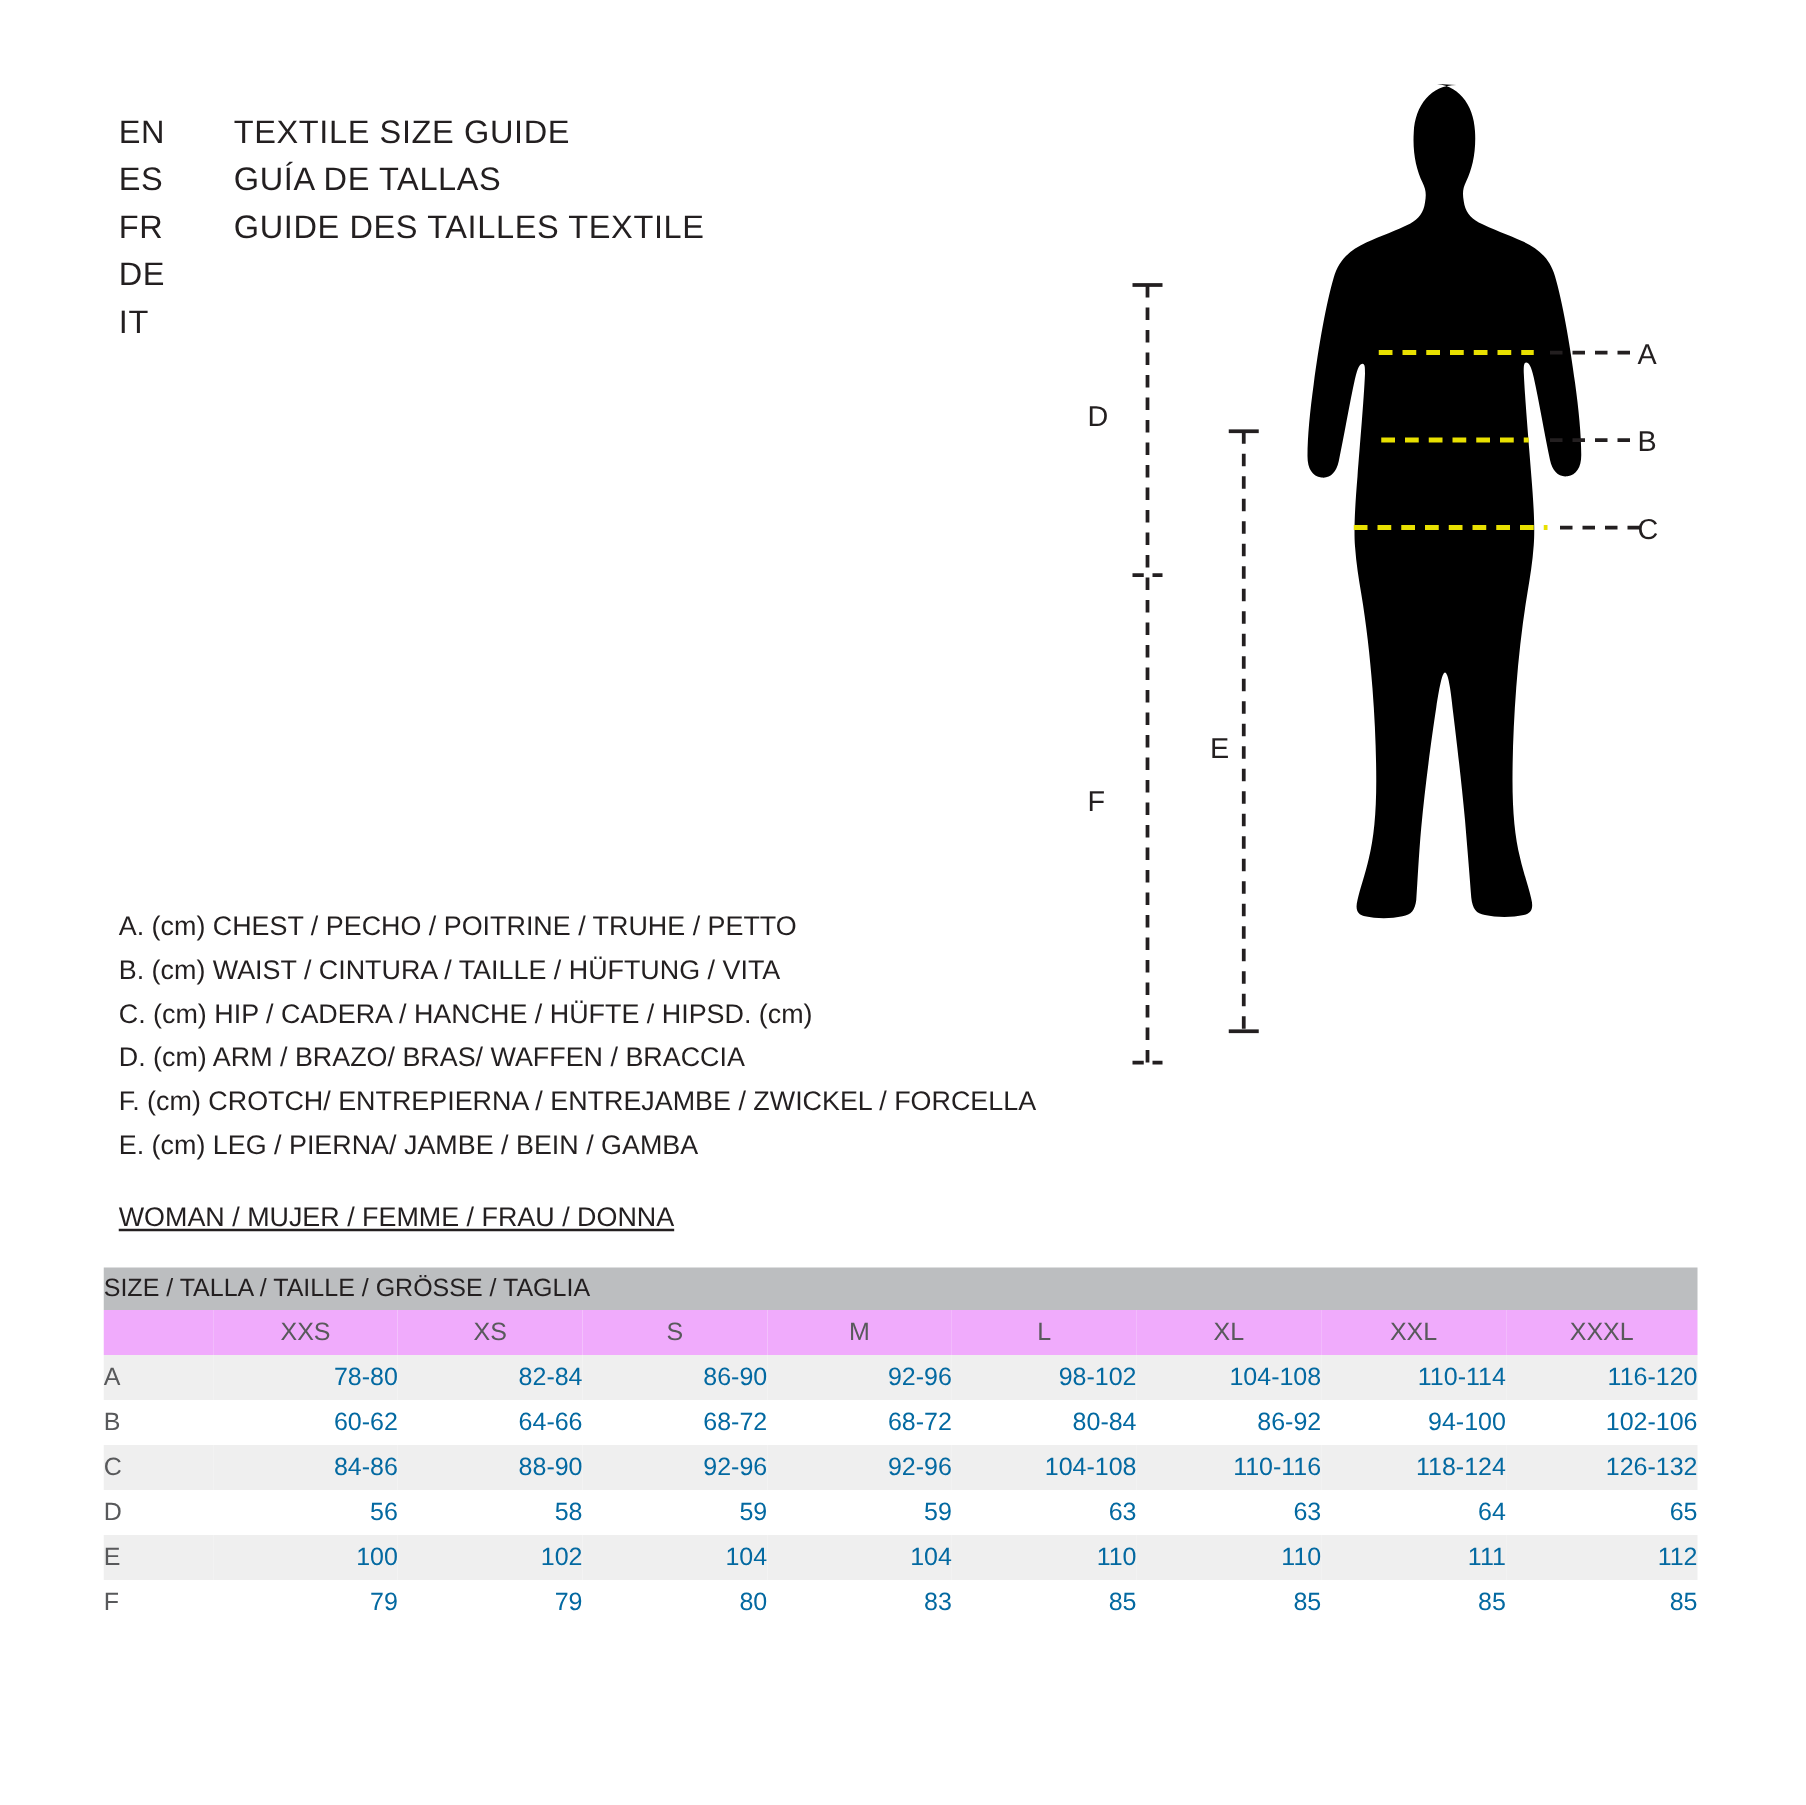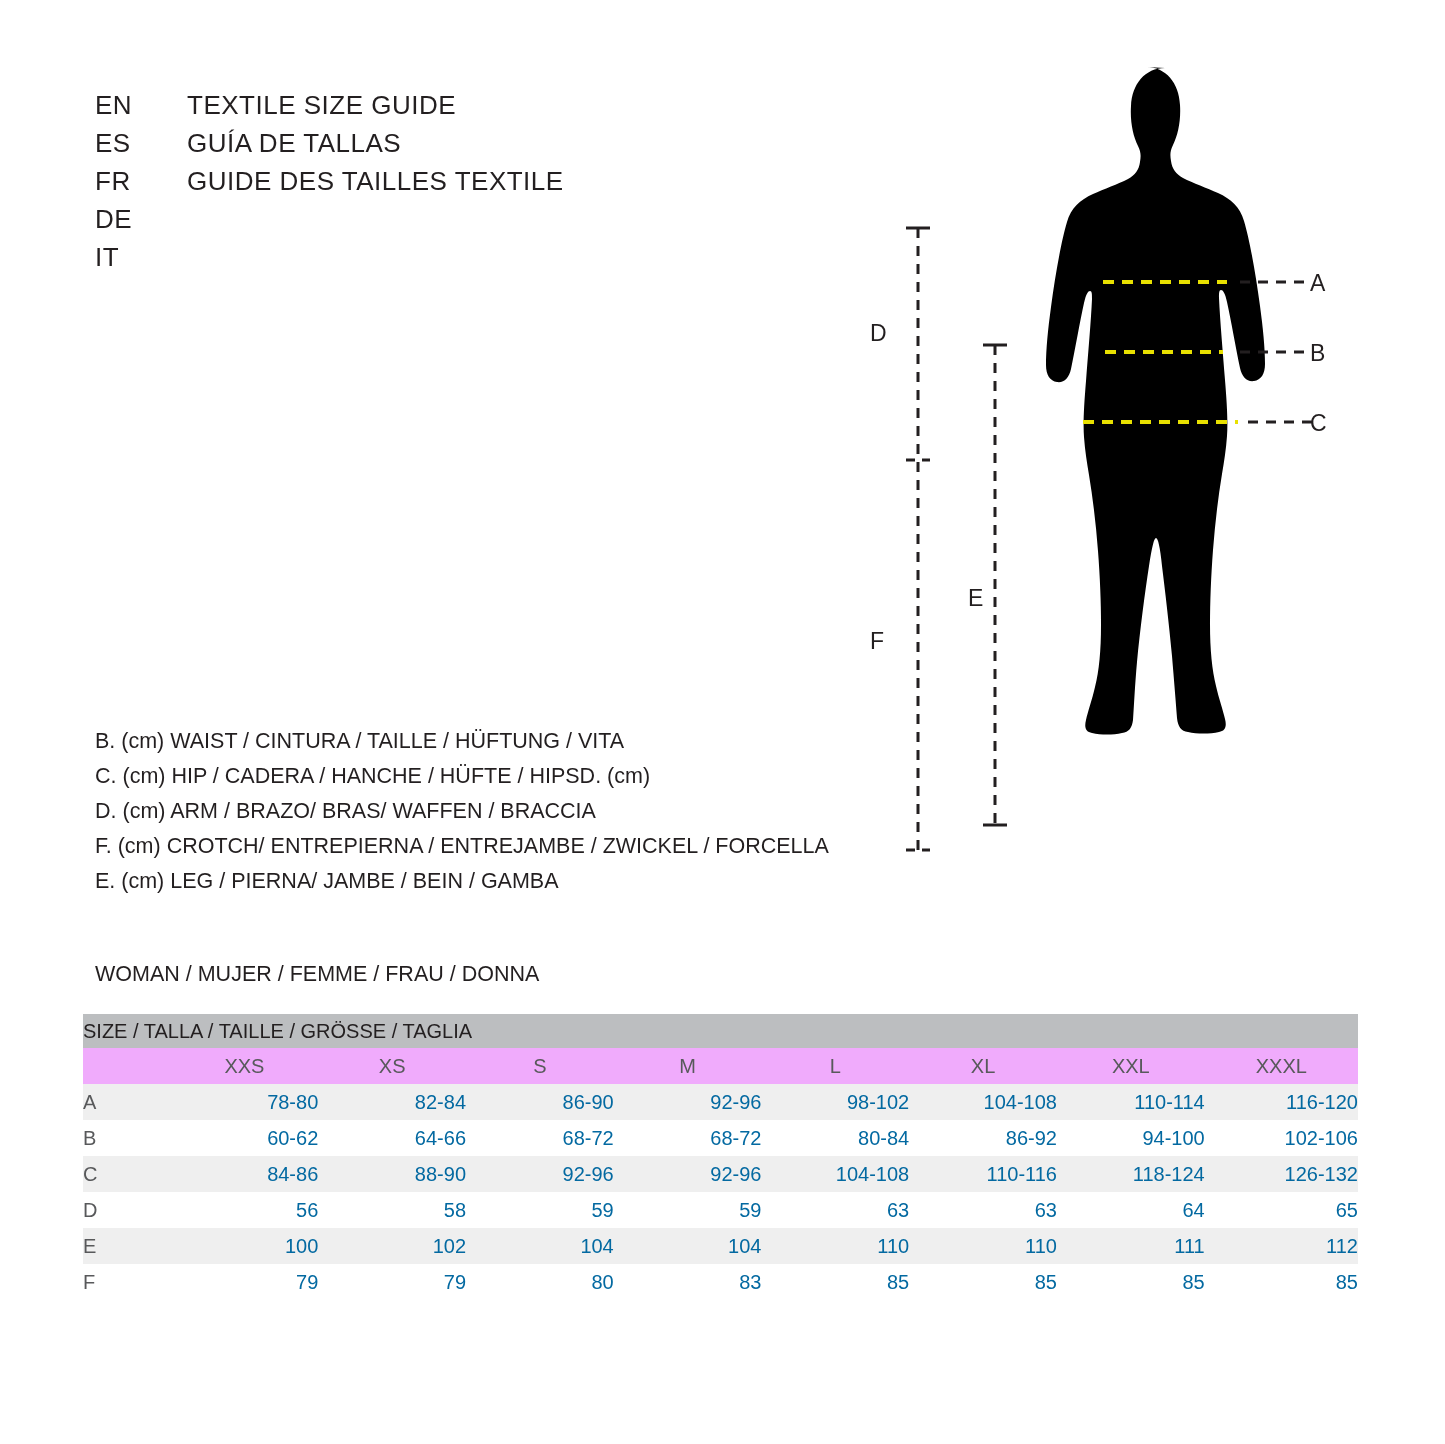--- a/index.html
+++ b/index.html
@@ -54,20 +54,21 @@
   }
 
   
   #category-line {
     position: absolute;
     left: 95px;
     top: 962px;
     font-size: 21.5px;
     color: #231f20;
     white-space: nowrap;
+    text-decoration: underline;
   }
 
   
   #size-table {
     position: absolute;
     left: 83px;
     top: 1014px;
     width: 1275px;
     border-collapse: collapse;
     table-layout: fixed;
@@ -238,20 +239,21 @@
 
   <div class="dimlabel" style="left:490px; top:220px;">A</div>
   <div class="dimlabel" style="left:490px; top:290px;">B</div>
   <div class="dimlabel" style="left:490px; top:360px;">C</div>
   <div class="dimlabel" style="left:50px; top:270px;">D</div>
   <div class="dimlabel" style="left:148px; top:535px;">E</div>
   <div class="dimlabel" style="left:50px; top:578px;">F</div>
 </div>
 
 <div id="legend-block">
+  <div class="legend-row">A. (cm) CHEST / PECHO / POITRINE / TRUHE / PETTO</div>
   <div class="legend-row">B. (cm) WAIST / CINTURA / TAILLE / HÜFTUNG / VITA</div>
   <div class="legend-row">C. (cm) HIP / CADERA / HANCHE / HÜFTE / HIPSD. (cm)</div>
   <div class="legend-row">D. (cm) ARM / BRAZO/ BRAS/ WAFFEN / BRACCIA</div>
   <div class="legend-row">F. (cm) CROTCH/ ENTREPIERNA / ENTREJAMBE / ZWICKEL / FORCELLA</div>
   <div class="legend-row">E. (cm) LEG / PIERNA/ JAMBE / BEIN / GAMBA</div>
 </div>
 
 <div id="category-line">WOMAN / MUJER / FEMME / FRAU / DONNA</div>
 
 <table id="size-table">

